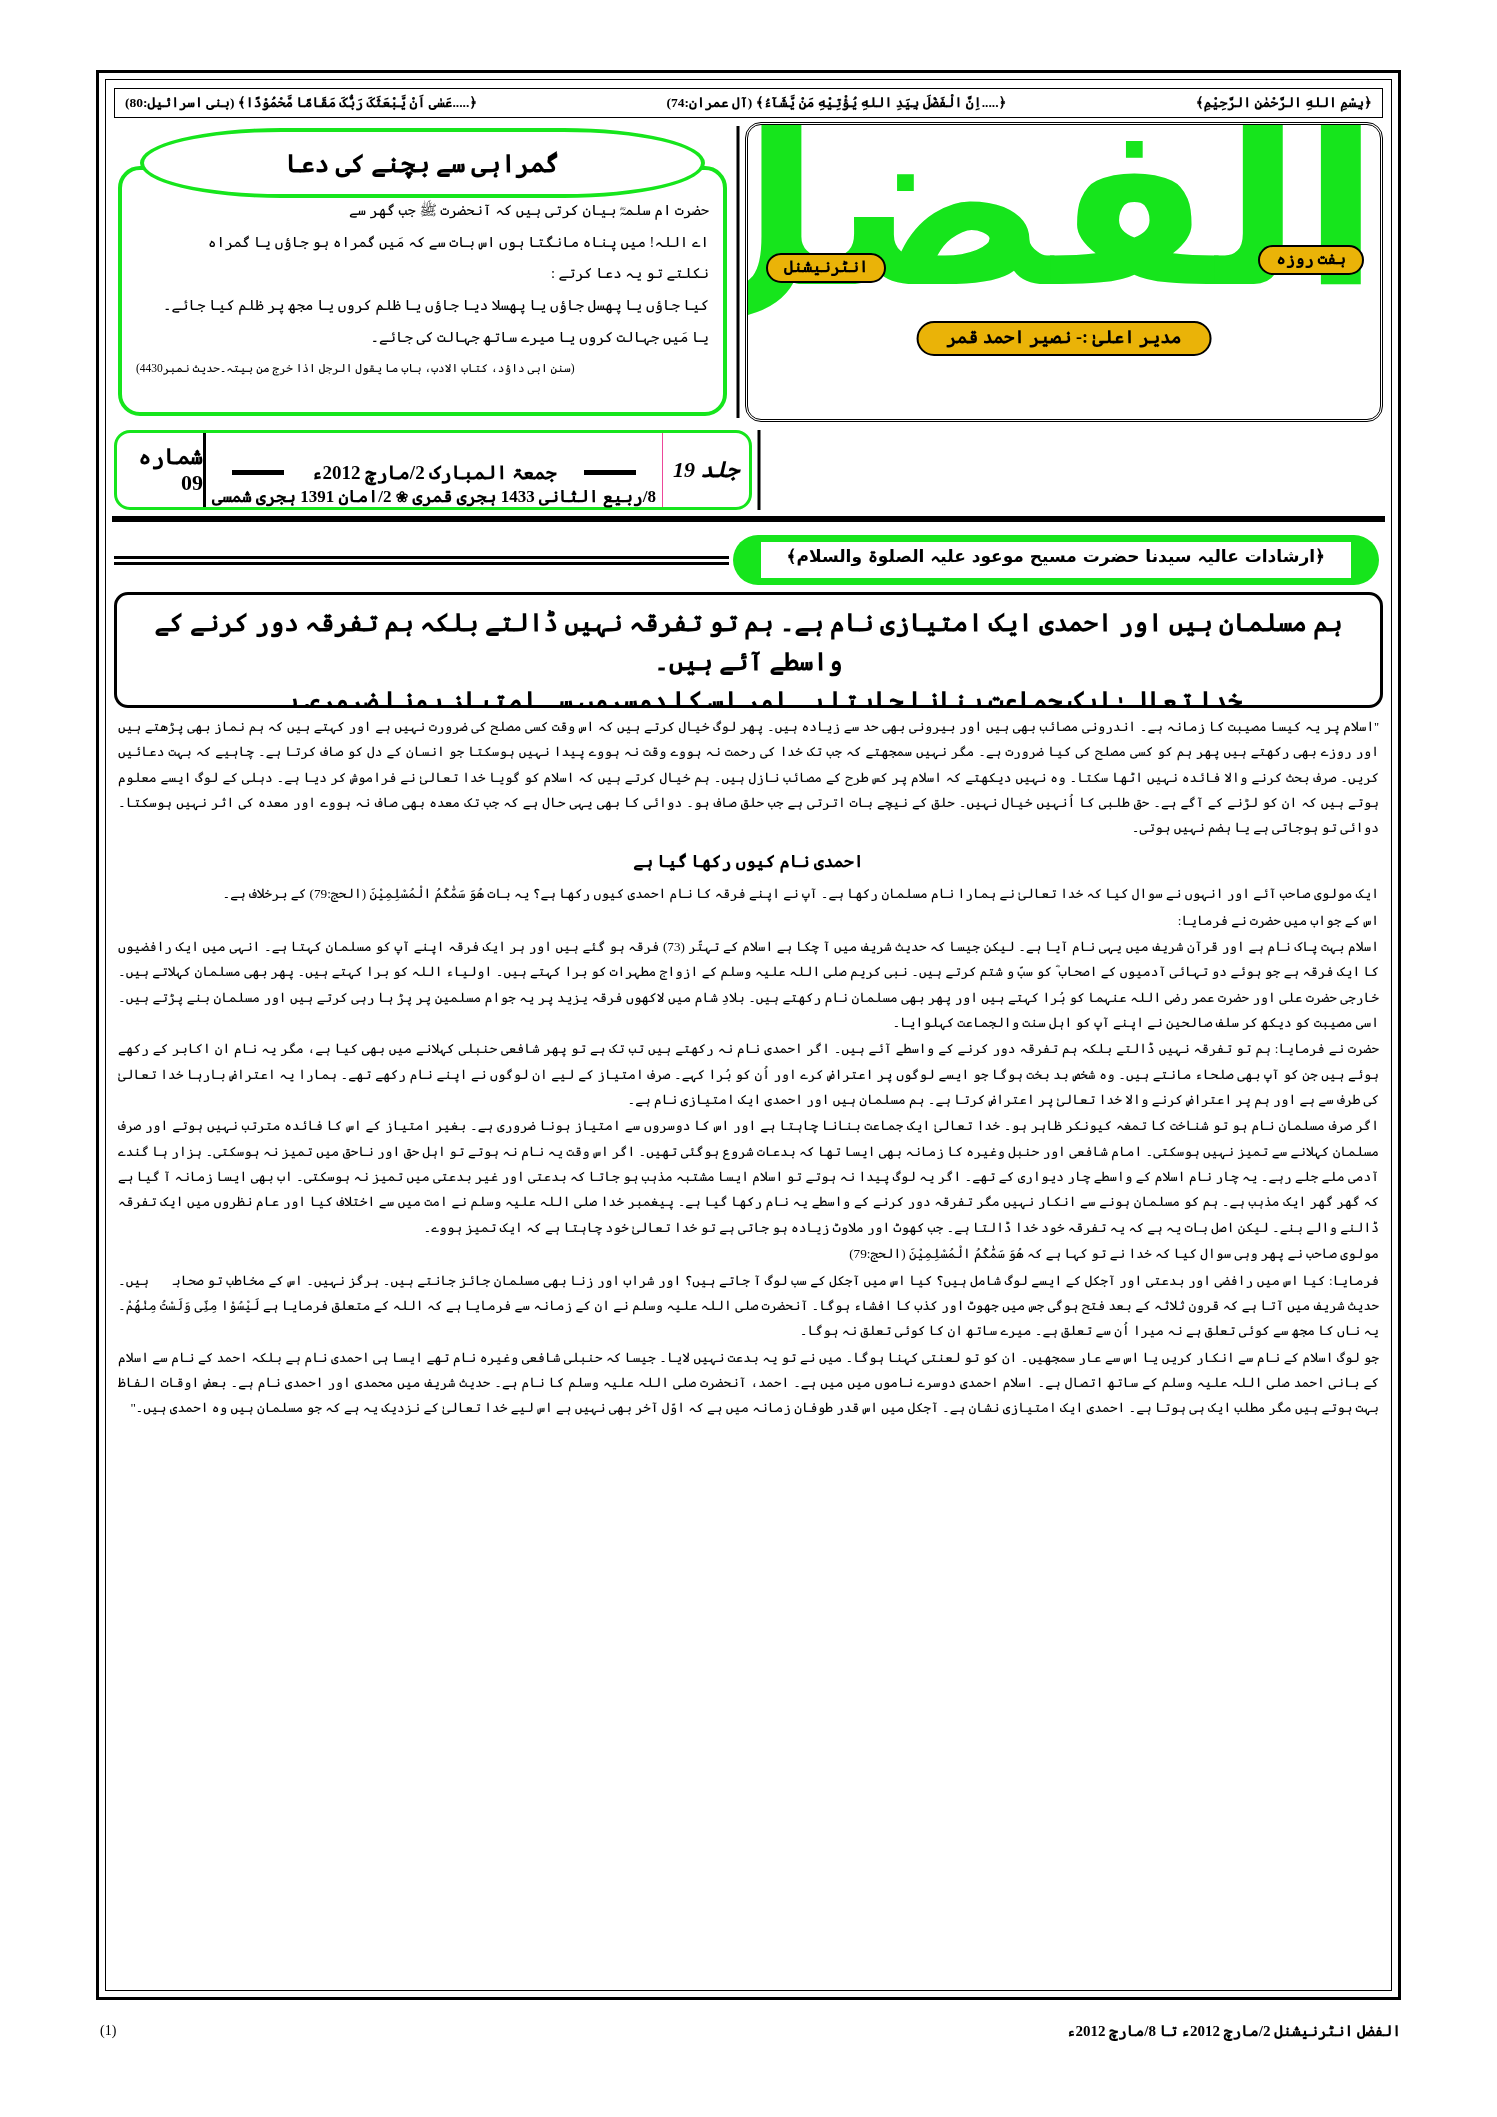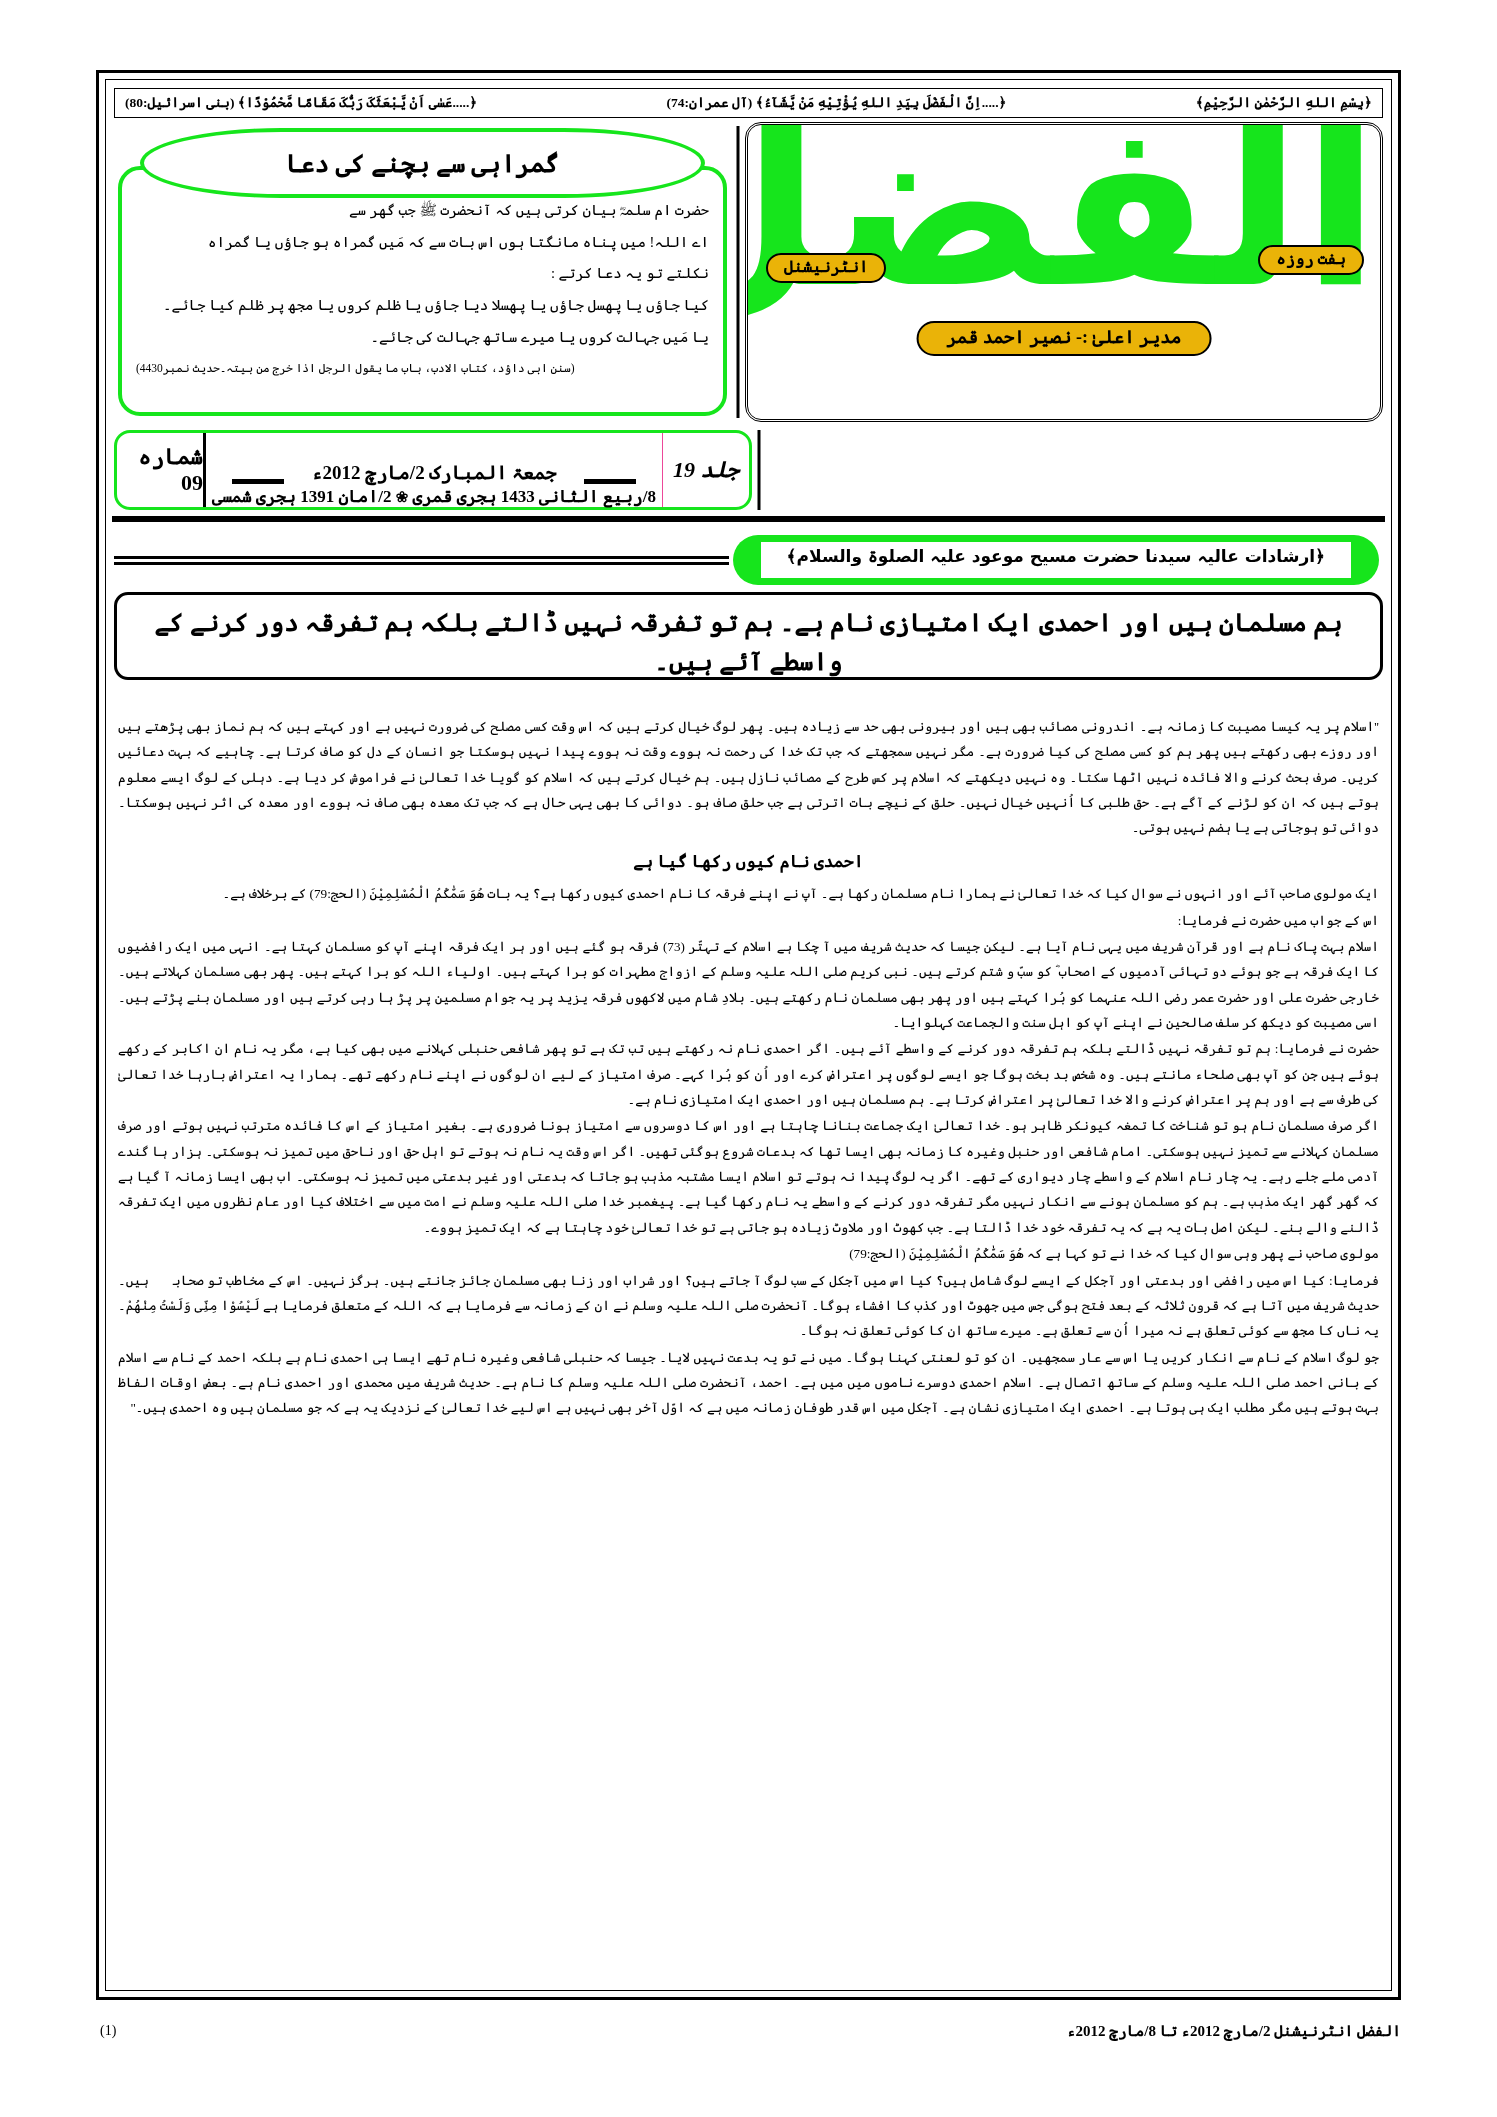--- a/index.html
+++ b/index.html
@@ -163,21 +163,21 @@
   }
   .vol-cell{border-left:1px solid #ec4899;font-style:italic;}
   .issue-cell{border-right:3px solid #000;}
   .date-cell{
     flex:1 1 auto;
     display:flex;flex-direction:column;
     align-items:center;justify-content:center;
     gap:2px;
   }
   .date-line1{
-    display:flex;align-items:flex-end;gap:27px;
+    display:flex;align-items:center;gap:27px;
     font-size:19px;font-weight:bold;margin-top:28px;
   }
   .dash{display:inline-block;width:52px;height:5px;background:#000;}
   .date-line2{font-size:17px;font-weight:bold;}
   .flower{font-size:15px;}
 
   
   .big-rule{
     position:absolute;left:6px;right:6px;top:436px;
     height:6px;background:#000;
@@ -202,21 +202,21 @@
   .banner-pill .inner{
     background:#fff;
     padding:4px 26px 12px;
     font-size:17px;font-weight:bold;
     white-space:nowrap;
     font-family:"DejaVu Sans","Liberation Sans",sans-serif;
   }
 
   
   .quote-box{
-    position:absolute;left:8px;right:8px;top:512px;height:88px;
+    position:absolute;left:8px;right:8px;top:512px;height:116px;
     border:3px solid #000;
     border-radius:14px;
     box-sizing:border-box;
     direction:rtl;
     padding:9px 24px;
     font-size:25px;
     line-height:1.55;
     font-weight:bold;
     text-align:center;
     overflow:hidden;

